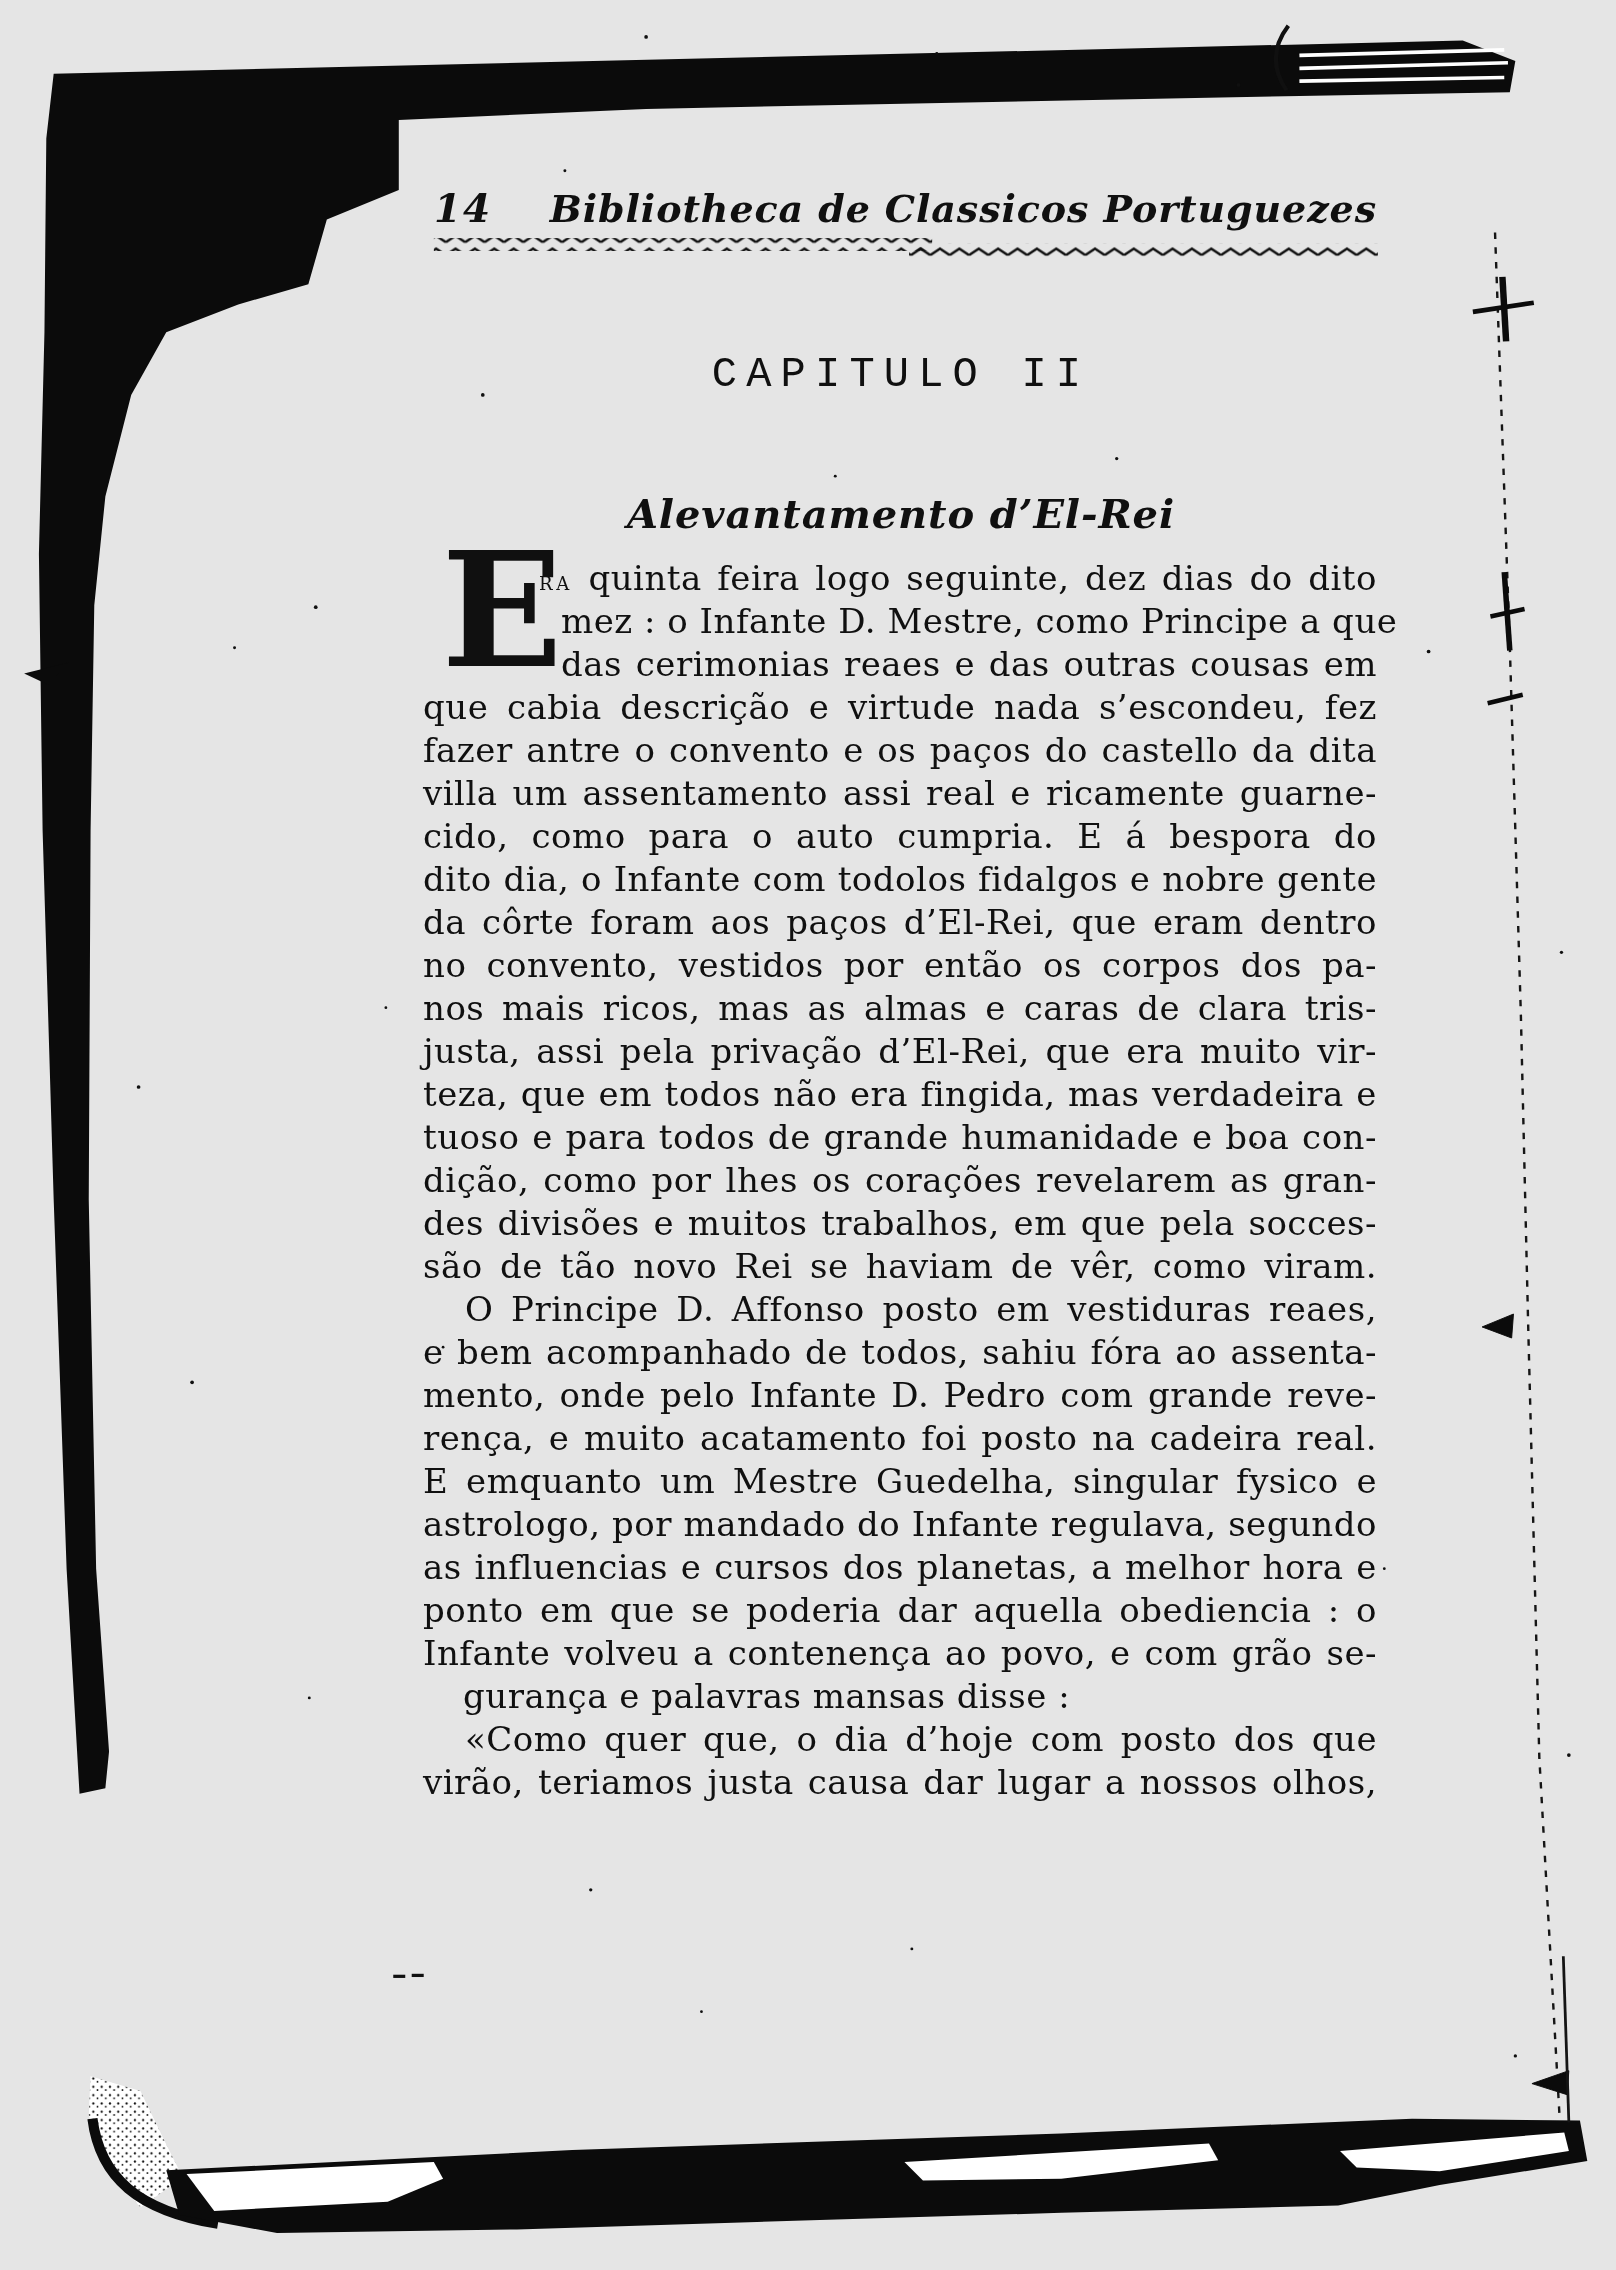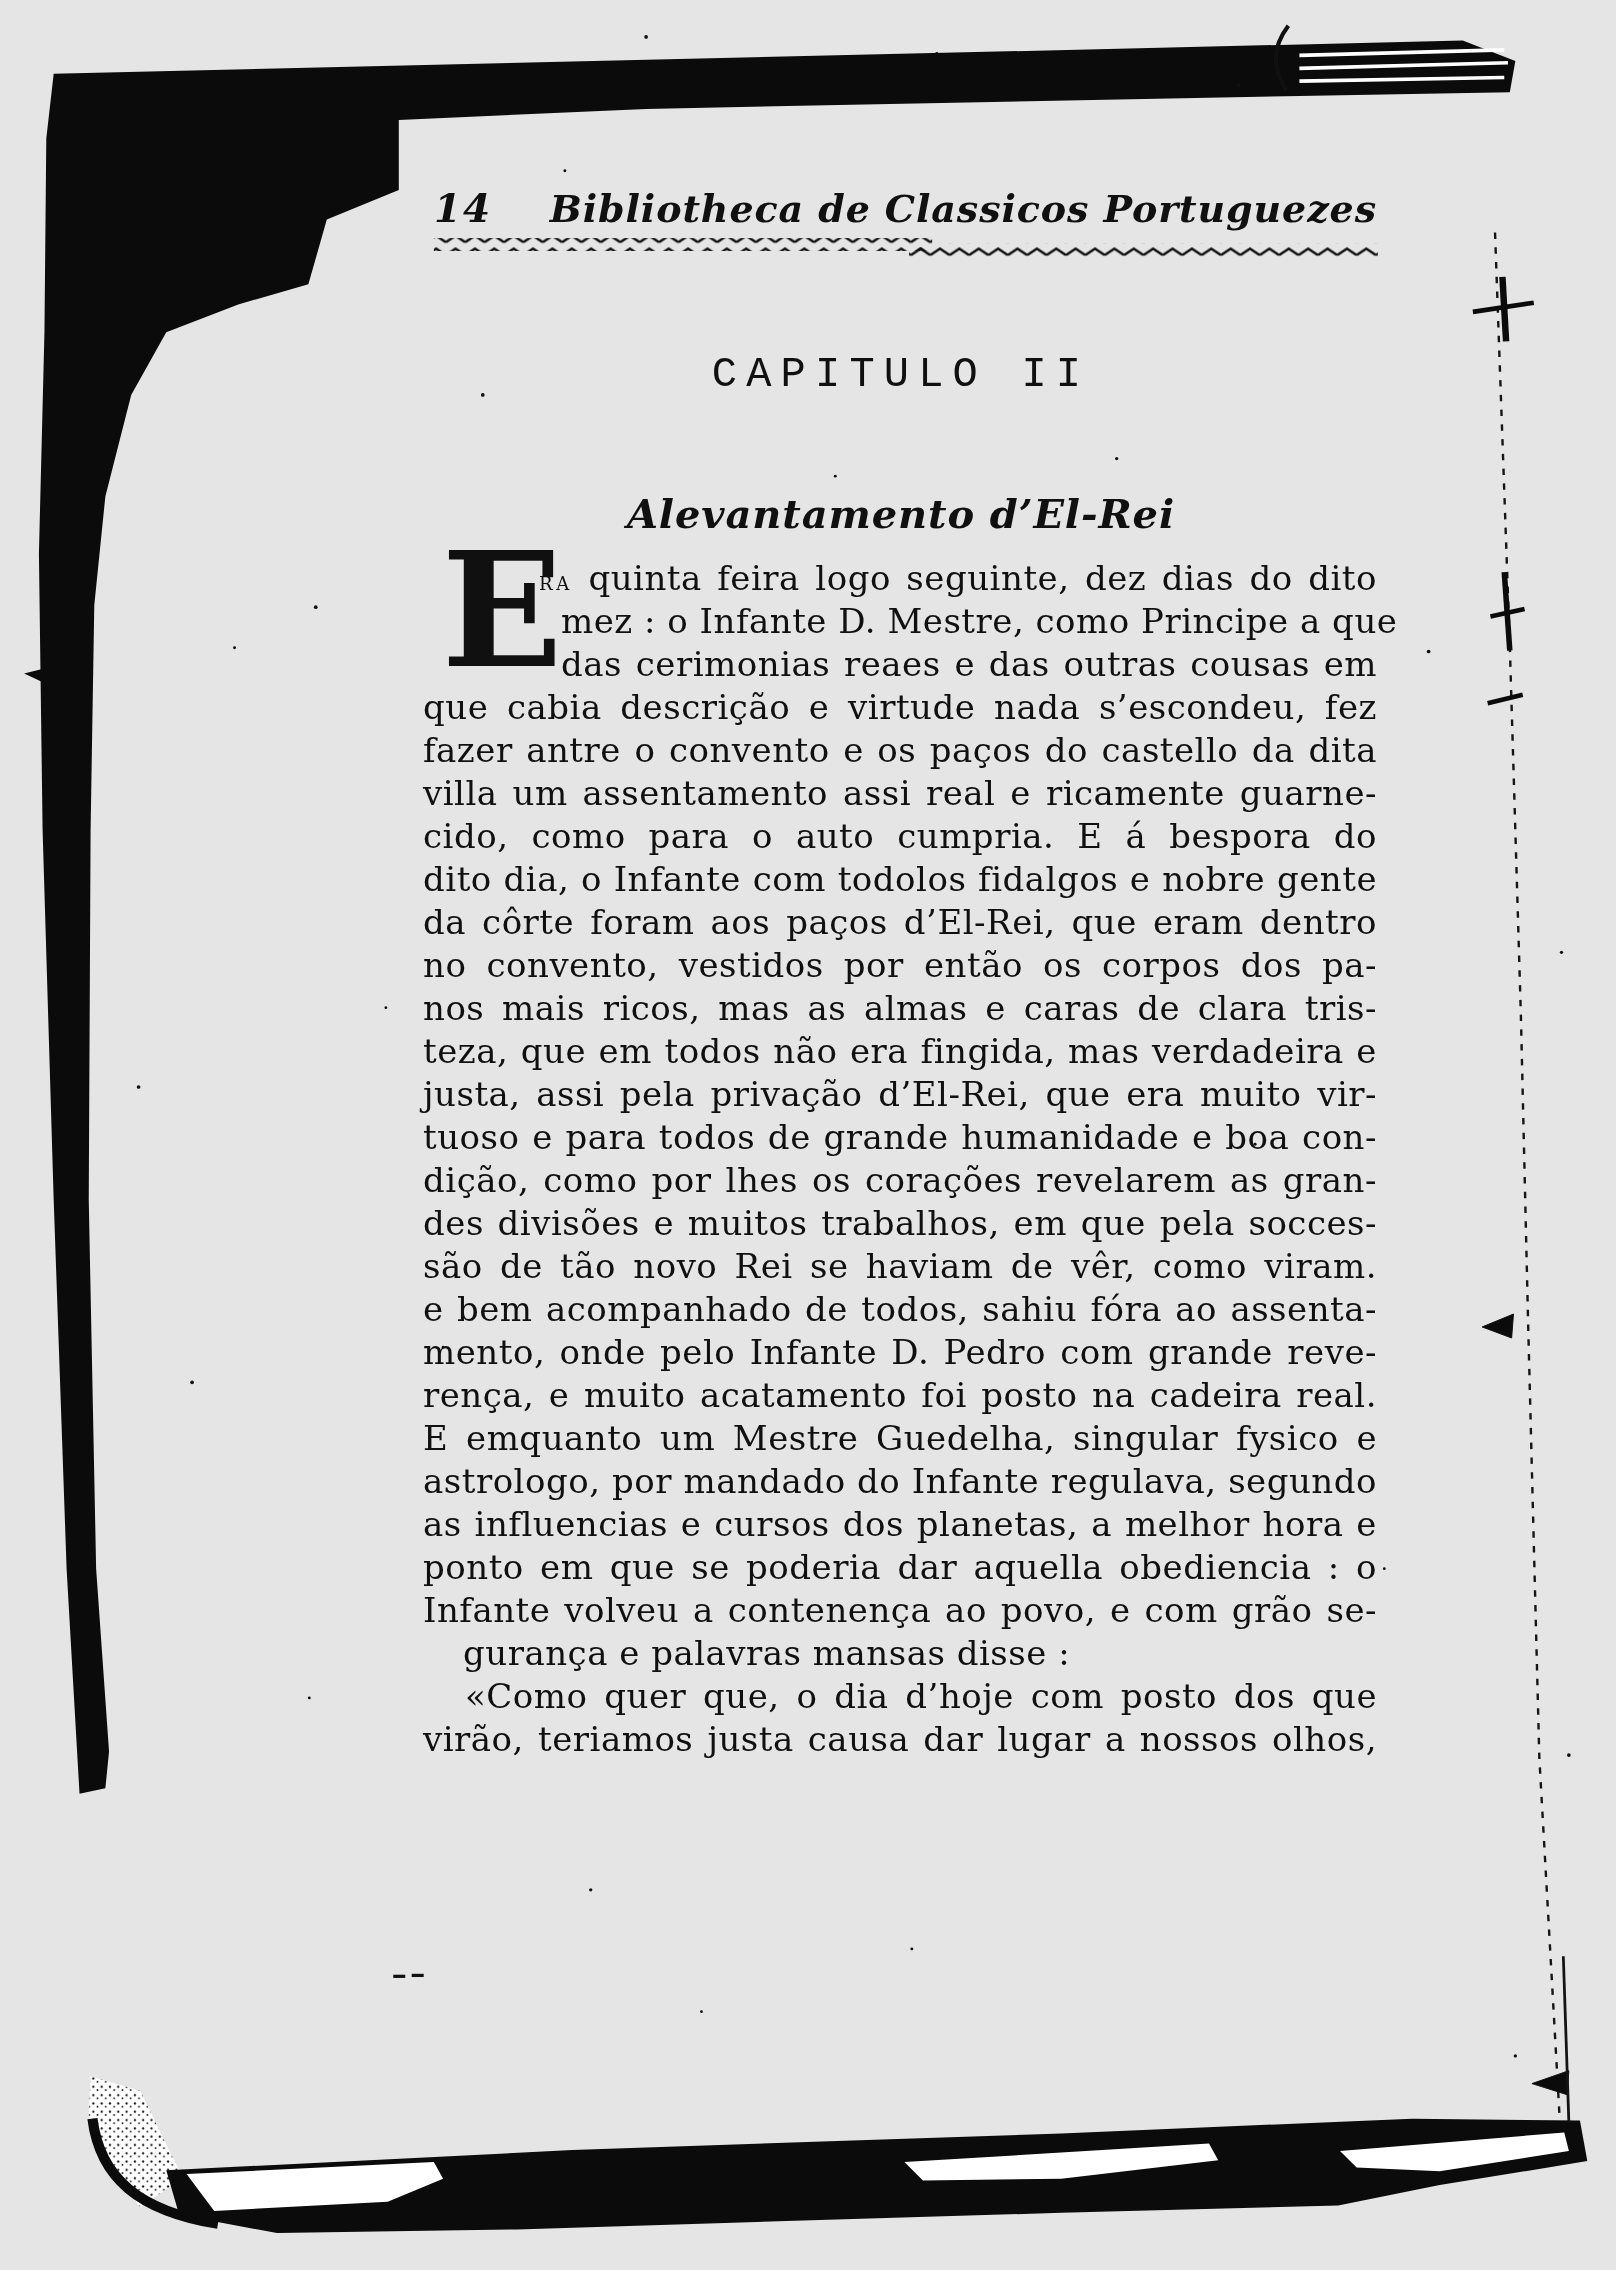--- a/index.html
+++ b/index.html
@@ -153,26 +153,27 @@
         <div class="line ind-b">mez : o Infante D. Mestre, como Principe a que</div>
         <div class="line ind-b">das cerimonias reaes e das outras cousas em</div>
         <div class="line">que cabia descrição e virtude nada s’escondeu, fez</div>
         <div class="line">fazer antre o convento e os paços do castello da dita</div>
         <div class="line">villa um assentamento assi real e ricamente guarne-</div>
         <div class="line">cido, como para o auto cumpria. E á bespora do</div>
         <div class="line">dito dia, o Infante com todolos fidalgos e nobre gente</div>
         <div class="line">da côrte foram aos paços d’El-Rei, que eram dentro</div>
         <div class="line">no convento, vestidos por então os corpos dos pa-</div>
         <div class="line">nos mais ricos, mas as almas e caras de clara tris-</div>
+        <div class="line">justa, assi pela privação d’El-Rei, que era muito vir-</div>
         <div class="line">teza, que em todos não era fingida, mas verdadeira e</div>
-        <div class="line">justa, assi pela privação d’El-Rei, que era muito vir-</div>
         <div class="line">tuoso e para todos de grande humanidade e boa con-</div>
         <div class="line">dição, como por lhes os corações revelarem as gran-</div>
         <div class="line">des divisões e muitos trabalhos, em que pela socces-</div>
         <div class="line">são de tão novo Rei se haviam de vêr, como viram.</div>
+        <div class="line ind-p">O Principe D. Affonso posto em vestiduras reaes,</div>
         <div class="line">e bem acompanhado de todos, sahiu fóra ao assenta-</div>
         <div class="line">mento, onde pelo Infante D. Pedro com grande reve-</div>
         <div class="line">rença, e muito acatamento foi posto na cadeira real.</div>
         <div class="line">E emquanto um Mestre Guedelha, singular fysico e</div>
         <div class="line">astrologo, por mandado do Infante regulava, segundo</div>
         <div class="line">as influencias e cursos dos planetas, a melhor hora e</div>
         <div class="line">ponto em que se poderia dar aquella obediencia : o</div>
         <div class="line">Infante volveu a contenença ao povo, e com grão se-</div>
         <div class="line nolast">gurança e palavras mansas disse :</div>
         <div class="line ind-p">«Como quer que, o dia d’hoje com posto dos que</div>

